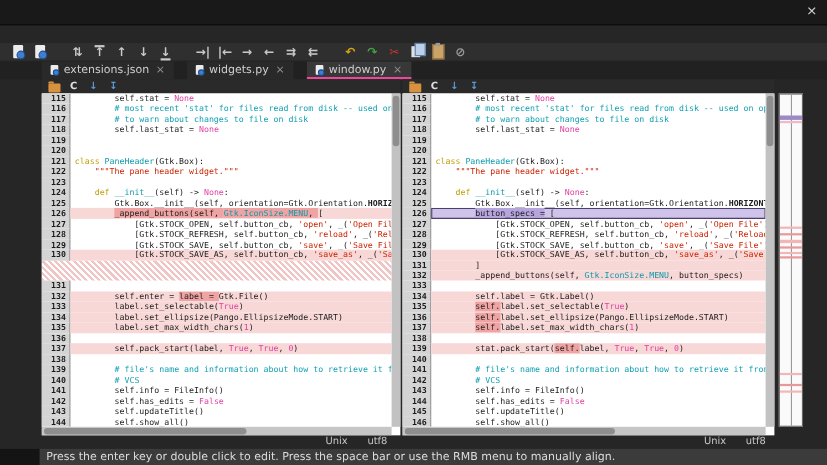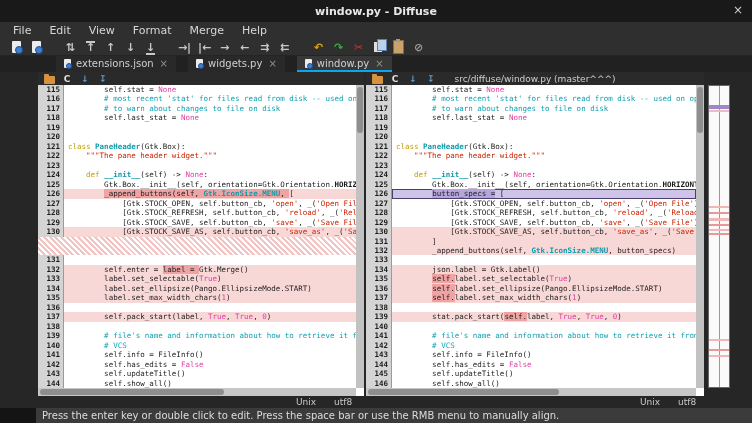--- a/index.html
+++ b/index.html
@@ -26,24 +26,24 @@
   .doc-shape::after{content:"";position:absolute;right:-2px;bottom:-1px;width:6px;height:6px;
     border-radius:50%;background:#3f7fd2;border:1px solid #1d4f93;}
   .copy-shape{width:8px;height:10px;background:#e0e0e0;position:relative;margin-left:-2px;}
   .copy-shape::before{content:"";position:absolute;left:3px;top:-3px;width:8px;height:10px;background:#bcd0e8;border:1px solid #5b80ad;}
   .paste-shape{width:9px;height:12px;background:#c9a36a;border:1px solid #8a6a38;position:relative;}
   .paste-shape::before{content:"";position:absolute;left:2px;top:-2px;width:4px;height:3px;background:#9a9a9a;}
   .folder-shape{width:11px;height:8px;background:#d8913f;border-radius:1px;position:relative;margin-top:2px;}
   .folder-shape::before{content:"";position:absolute;left:0;top:-2px;width:5px;height:2px;background:#d8913f;border-radius:1px 1px 0 0;}
   
   .tabbar{position:absolute;left:0;top:56px;width:100%;height:16px;background:#212121;
-    display:flex;align-items:stretch;padding-left:56px;box-sizing:border-box;}
+    display:flex;align-items:stretch;padding-left:38px;box-sizing:border-box;}
   .tab{display:flex;align-items:center;padding:0 8px;margin-right:12px;background:#292929;
     border-bottom:2px solid transparent;box-sizing:border-box;}
-  .tab.active{background:#383838;border-bottom:2px solid #0ea5e9;}
+  .tab.active{background:#383838;border-bottom:2px solid #ec4899;}
   .tab .doc-shape{width:7px;height:9px;margin-right:5px;}
   .tab .doc-shape::after{width:4px;height:4px;right:-1px;}
   .tab-label{color:#cfcfcf;font-size:10px;margin-right:6px;white-space:nowrap;}
   .tab-close{color:#909090;font-size:10px;}
   
   .pane-header{position:absolute;top:72px;height:13px;background:#2a2a2a;display:flex;align-items:center;}
   .pane-header.left{left:38px;width:326px;}
   .pane-header.right{left:366px;width:338px;}
   .ph-icon{display:inline-flex;align-items:center;justify-content:center;width:14px;height:12px;
     font-size:9px;margin-left:4px;}
@@ -56,21 +56,21 @@
   .row{display:flex;height:9.47px;}
   .row .ln{flex:none;width:22px;background:#d4d4d4;border-right:1px solid #9a9a9a;
     font-family:"DejaVu Sans Mono",monospace;font-size:7.5px;font-weight:bold;color:#1a1a1a;
     text-align:right;padding-right:3px;line-height:9.47px;}
   .row .code{flex:1;font-family:"DejaVu Sans Mono",monospace;font-size:7.5px;line-height:9.47px;
     white-space:pre;overflow:hidden;padding-left:4px;color:#1c1c1c;}
   .row.add .code{background:#f8d7d7;}
   .row.sel .code{background:#cfc3e9;box-shadow:inset 0 0 0 1px #473f6e;}
   .row.gaprow{height:18.94px;background:repeating-linear-gradient(45deg,#f2c4c4 0 2px,#ffffff 2px 4px);}
   .tk-p{color:#1c1c1c;} .tk-b{color:#1c1c1c;font-weight:bold;}
-  .tk-k{color:#c09c00;} .tk-t{color:#0d9bab;font-weight:bold;}
+  .tk-k{color:#c09c00;} .tk-t{color:#0d9bab;font-weight:normal;}
   .tk-m{color:#e13fa0;} .tk-s{color:#cc2200;} .tk-c{color:#11a0b2;}
   .hl1{background:#efa3a3;} .hl2{background:#b6a4dd;}
   
   .vscroll{position:absolute;right:0;top:0;bottom:8px;width:8px;background:#c2c2c2;}
   .vscroll .thumb{position:absolute;left:1px;right:1px;top:2px;height:46px;background:#8e8e8e;border-radius:3px;}
   .hscroll{position:absolute;left:0;right:8px;bottom:0;height:8px;background:#c6c6c6;}
   .hscroll .thumb{position:absolute;top:1px;bottom:1px;left:2px;width:58%;background:#8e8e8e;border-radius:3px;}
   
   .diffmap{position:absolute;left:708px;top:85px;width:22px;height:303px;background:#fafafa;
     border:1px solid #666;box-sizing:border-box;}
@@ -81,32 +81,23 @@
   .status-field{position:absolute;color:#c8c8c8;font-size:9px;line-height:12px;}
   .hintbar{position:absolute;left:0;top:408px;width:100%;height:15px;background:#3b3b3b;text-align:center;}
   .hint-corner{position:absolute;left:0;top:0;width:36px;height:15px;background:#141414;}
   .hint-text{position:absolute;left:42px;top:0;color:#dcdcdc;font-size:10px;line-height:15px;white-space:nowrap;}
 </style>
 </head>
 <body>
 
 <div id="window">
   <div class="titlebar">
-    <span class="title">window.py - Diffuse</span>
     <span class="close-btn">×</span>
   </div>
 
-  <div class="menubar" id="menubar">
-      <span class="menu-item">File</span>
-      <span class="menu-item">Edit</span>
-      <span class="menu-item">View</span>
-      <span class="menu-item">Format</span>
-      <span class="menu-item">Merge</span>
-      <span class="menu-item">Help</span>
-    </div>
 
   <div class="toolbar" id="toolbar">
       <span class="tb-icon">
         <span class="doc-shape"></span>
       </span>
       <span class="tb-icon">
         <span class="doc-shape"></span>
       </span>
       <span class="tb-icon group-gap" style="color: rgb(201, 201, 201);">⇅</span>
       <span class="tb-icon bar-top" style="color: rgb(201, 201, 201);">↑</span>
@@ -157,21 +148,20 @@
       <span class="ph-icon" style="color: rgb(91, 155, 213); font-weight: bold;">↓</span>
       <span class="ph-icon" style="color: rgb(91, 155, 213); font-weight: bold;">↧</span>
   </div>
   <div class="pane-header right" id="ph-right">
     <span class="ph-icon">
         <span class="folder-shape"></span>
       </span>
       <span class="ph-icon" style="color: rgb(224, 224, 224); font-weight: bold;">C</span>
       <span class="ph-icon" style="color: rgb(91, 155, 213); font-weight: bold;">↓</span>
       <span class="ph-icon" style="color: rgb(91, 155, 213); font-weight: bold;">↧</span>
-      <span class="ph-label">src/diffuse/window.py (master^^^)</span>
   </div>
 
   <div class="pane left">
     <div class="rows" id="rows-left">
         <div class="row">
           <span class="ln">115</span>
           <span class="code"><span class="tk-p">        self.stat = </span><span class="tk-m">None</span></span>
         </div>
         <div class="row">
           <span class="ln">116</span>
@@ -233,21 +223,21 @@
           <span class="ln">130</span>
           <span class="code"><span class="tk-p">            [Gtk.STOCK_SAVE_AS, self.button_cb, </span><span class="tk-s">'save_as'</span><span class="tk-p">, _(</span><span class="tk-s">'Save '</span></span>
         </div>
         <div class="row gaprow"></div>
         <div class="row">
           <span class="ln">131</span>
           <span class="code"></span>
         </div>
         <div class="row add">
           <span class="ln">132</span>
-          <span class="code"><span class="tk-p">        self.enter = </span><span class="tk-p hl1">label = </span><span class="tk-p">Gtk.Merge()</span></span>
+          <span class="code"><span class="tk-p">        self.enter = </span><span class="tk-p hl1">label = </span><span class="tk-p">Gtk.File()</span></span>
         </div>
         <div class="row add">
           <span class="ln">133</span>
           <span class="code"><span class="tk-p">        label.set_selectable(</span><span class="tk-m">True</span><span class="tk-p">)</span></span>
         </div>
         <div class="row add">
           <span class="ln">134</span>
           <span class="code"><span class="tk-p">        label.set_ellipsize(Pango.EllipsizeMode.START)</span></span>
         </div>
         <div class="row add">
@@ -372,21 +362,21 @@
         <div class="row add">
           <span class="ln">132</span>
           <span class="code"><span class="tk-p">        _append_buttons(self, </span><span class="tk-t">Gtk.IconSize.MENU</span><span class="tk-p">, button_specs)</span></span>
         </div>
         <div class="row">
           <span class="ln">133</span>
           <span class="code"></span>
         </div>
         <div class="row add">
           <span class="ln">134</span>
-          <span class="code"><span class="tk-p">        json.label = Gtk.Label()</span></span>
+          <span class="code"><span class="tk-p">        self.label = Gtk.Label()</span></span>
         </div>
         <div class="row add">
           <span class="ln">135</span>
           <span class="code"><span class="tk-p">        </span><span class="tk-p hl1">self.</span><span class="tk-p">label.set_selectable(</span><span class="tk-m">True</span><span class="tk-p">)</span></span>
         </div>
         <div class="row add">
           <span class="ln">136</span>
           <span class="code"><span class="tk-p">        </span><span class="tk-p hl1">self.</span><span class="tk-p">label.set_ellipsize(Pango.EllipsizeMode.START)</span></span>
         </div>
         <div class="row add">

